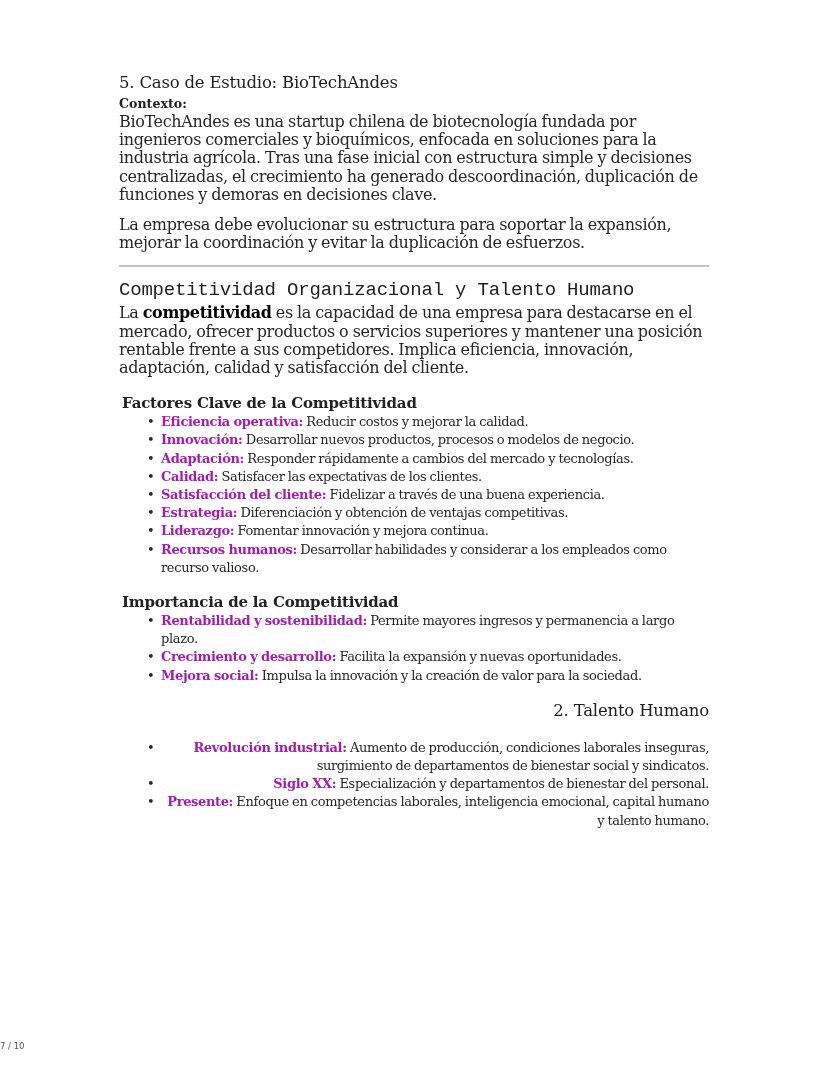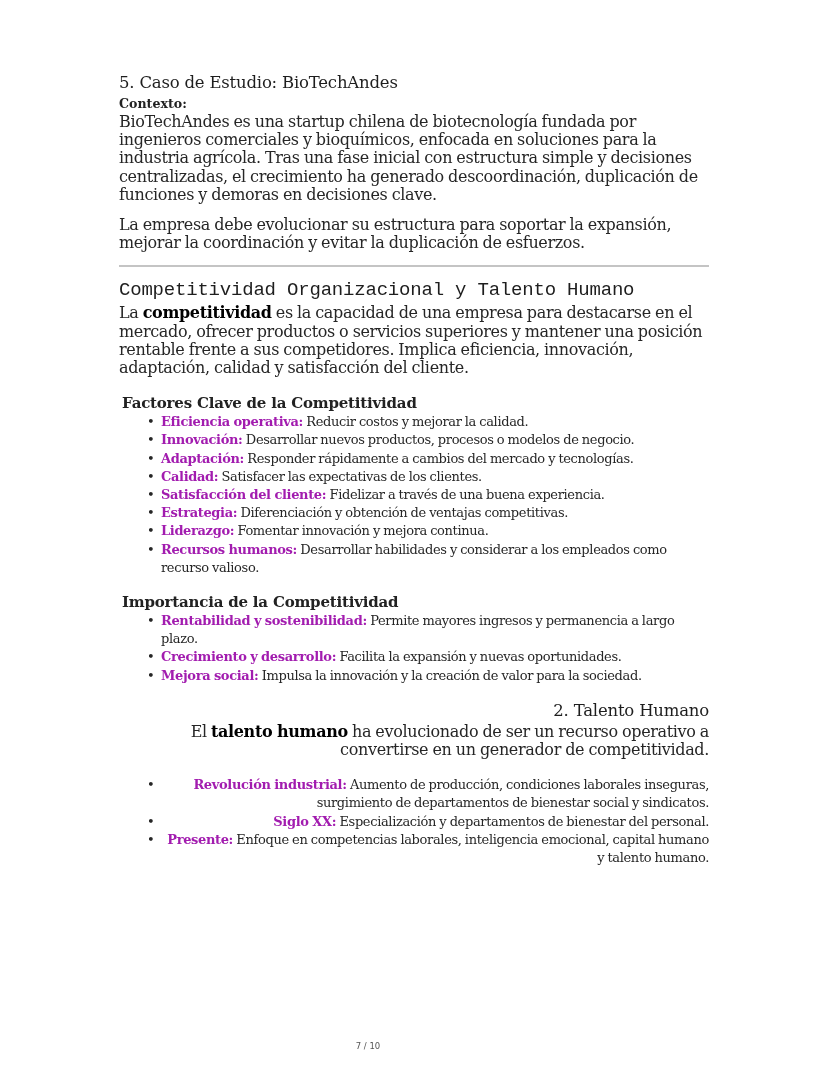--- a/index.html
+++ b/index.html
@@ -88,21 +88,21 @@
       left: -14px;
       top: 0;
       font-size: 13px;
     }
     ul.list li b { color: #a21caf; }
     .footer {
       position: absolute;
       top: 1041px;
       left: 0;
       width: 736px;
-      text-align: center;
+      text-align: left;
       font-family: "DejaVu Sans", "Liberation Sans", sans-serif;
       font-size: 8.5px;
       color: #555;
     }
   </style>
 </head>
 <body>
 
 <div class="page">
 
@@ -140,21 +140,20 @@
     <h3 class="h3">Importancia de la Competitividad</h3>
     <ul class="list">
       <li><span class="bullet">•</span><b>Rentabilidad y sostenibilidad:</b><span> Permite mayores ingresos y permanencia a largo plazo.</span></li>
       <li><span class="bullet">•</span><b>Crecimiento y desarrollo:</b><span> Facilita la expansión y nuevas oportunidades.</span></li>
       <li><span class="bullet">•</span><b>Mejora social:</b><span> Impulsa la innovación y la creación de valor para la sociedad.</span></li>
     </ul>
   </section>
 
   <section style="margin-top:15px;text-align:right;">
     <h2 class="h2">2. Talento Humano</h2>
-    <p class="p" style="margin-top:1px;"><span>El </span><b>talento humano</b><span> ha evolucionado de ser un recurso operativo a convertirse en un generador de competitividad.</span></p>
 
     <div style="height:17px;"></div>
     <ul class="list">
       <li><span class="bullet">•</span><b>Revolución industrial:</b><span> Aumento de producción, condiciones laborales inseguras, surgimiento de departamentos de bienestar social y sindicatos.</span></li>
       <li><span class="bullet">•</span><b>Siglo XX:</b><span> Especialización y departamentos de bienestar del personal.</span></li>
       <li><span class="bullet">•</span><b>Presente:</b><span> Enfoque en competencias laborales, inteligencia emocional, capital humano y talento humano.</span></li>
     </ul>
   </section>
 
 </div>

